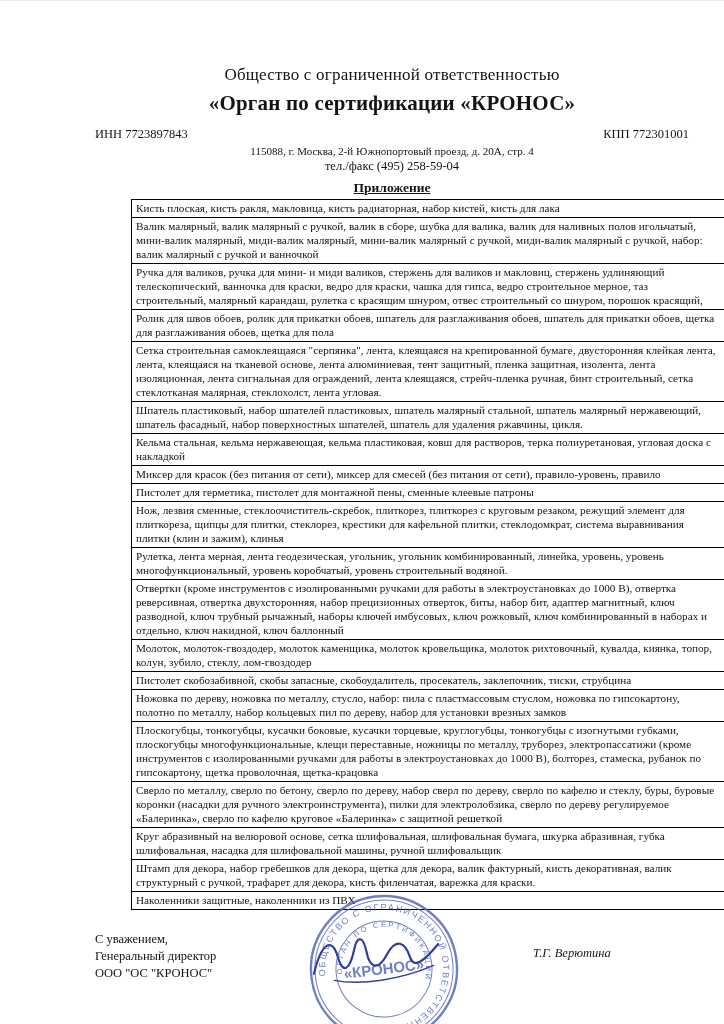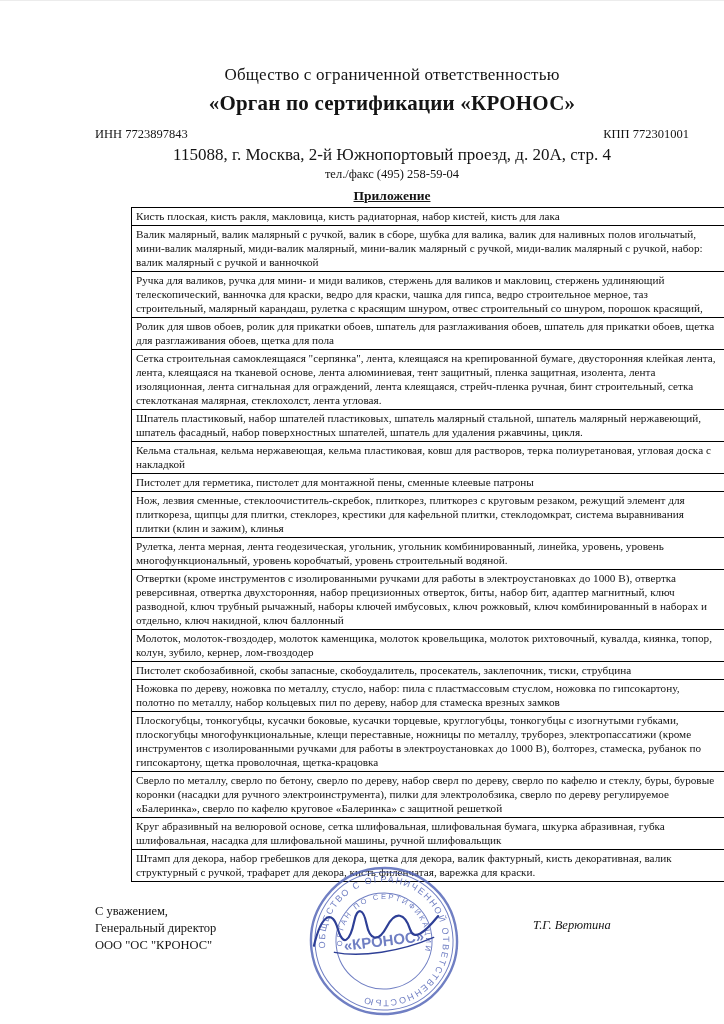--- a/index.html
+++ b/index.html
@@ -11,21 +11,21 @@
     color:#141414;
     box-sizing:border-box;
     overflow:hidden;
     border-top:1px solid #ececec;
   }
   .content{position:absolute;left:95px;top:0;width:594px;}
   .letterhead{text-align:center;padding-top:64px;}
   .org-type{font-size:17px;letter-spacing:.2px;}
   .org-name{font-size:21px;font-weight:bold;margin-top:6px;letter-spacing:.2px;}
   .reg-line{font-size:12.5px;margin-top:11px;display:flex;justify-content:space-between;gap:44px;}
-  .address{font-size:17px;margin-top:3px;}
+  .address{font-size:11px;margin-top:3px;}
   .phone{font-size:12.5px;margin-top:2px;}
   .appendix{font-size:13.5px;font-weight:bold;text-decoration:underline;margin-top:6px;margin-bottom:3px;text-align:center;}
   .tools-table{width:100%;padding-left:36px;}
   .trow{
     border:1px solid #000;
     padding:1px 4px 2px 4px;
     font-size:11.2px;
     line-height:14px;
     background:#fff;
   }
@@ -66,31 +66,33 @@
     </div>
 
     <div class="tools-table">
         <div class="trow">Кисть плоская, кисть ракля, макловица, кисть радиаторная, набор кистей, кисть для лака</div>
         <div class="trow">Валик малярный, валик малярный с ручкой, валик в сборе, шубка для валика, валик для наливных полов игольчатый, мини-валик малярный, миди-валик малярный, мини-валик малярный с ручкой, миди-валик малярный с ручкой, набор: валик малярный с ручкой и ванночкой</div>
         <div class="trow">Ручка для валиков, ручка для мини- и миди валиков, стержень для валиков и макловиц, стержень удлиняющий телескопический, ванночка для краски, ведро для краски, чашка для гипса, ведро строительное мерное, таз строительный, малярный карандаш, рулетка с красящим шнуром, отвес строительный со шнуром, порошок красящий,</div>
         <div class="trow">Ролик для швов обоев, ролик для прикатки обоев, шпатель для разглаживания обоев, шпатель для прикатки обоев, щетка для разглаживания обоев, щетка для пола</div>
         <div class="trow">Сетка строительная самоклеящаяся "серпянка", лента, клеящаяся на крепированной бумаге, двусторонняя клейкая лента, лента, клеящаяся на тканевой основе, лента алюминиевая, тент защитный, пленка защитная, изолента, лента изоляционная, лента сигнальная для ограждений, лента клеящаяся, стрейч-пленка ручная, бинт строительный, сетка стеклотканая малярная, стеклохолст, лента угловая.</div>
         <div class="trow">Шпатель пластиковый, набор шпателей пластиковых, шпатель малярный стальной, шпатель малярный нержавеющий, шпатель фасадный, набор поверхностных шпателей, шпатель для удаления ржавчины, цикля.</div>
         <div class="trow">Кельма стальная, кельма нержавеющая, кельма пластиковая, ковш для растворов, терка полиуретановая, угловая доска с накладкой</div>
+        <div class="trow">Миксер для красок (без питания от сети), миксер для смесей (без питания от сети), правило-уровень, правило</div>
         <div class="trow">Пистолет для герметика, пистолет для монтажной пены, сменные клеевые патроны</div>
         <div class="trow">Нож, лезвия сменные, стеклоочиститель-скребок, плиткорез, плиткорез с круговым резаком, режущий элемент для плиткореза, щипцы для плитки, стеклорез, крестики для кафельной плитки, стеклодомкрат, система выравнивания плитки (клин и зажим), клинья</div>
         <div class="trow">Рулетка, лента мерная, лента геодезическая, угольник, угольник комбинированный, линейка, уровень, уровень многофункциональный, уровень коробчатый, уровень строительный водяной.</div>
         <div class="trow">Отвертки (кроме инструментов с изолированными ручками для работы в электроустановках до 1000 В), отвертка реверсивная, отвертка двухсторонняя, набор прецизионных отверток, биты, набор бит, адаптер магнитный, ключ разводной, ключ трубный рычажный, наборы ключей имбусовых, ключ рожковый, ключ комбинированный в наборах и отдельно, ключ накидной, ключ баллонный</div>
-        <div class="trow">Молоток, молоток-гвоздодер, молоток каменщика, молоток кровельщика, молоток рихтовочный, кувалда, киянка, топор, колун, зубило, кернер, лом-гвоздодер</div>
+        <div class="trow">Молоток, молоток-гвоздодер, молоток каменщика, молоток кровельщика, молоток рихтовочный, кувалда, киянка, топор, колун, зубило, стеклу, лом-гвоздодер</div>
         <div class="trow">Пистолет скобозабивной, скобы запасные, скобоудалитель, просекатель, заклепочник, тиски, струбцина</div>
-        <div class="trow">Ножовка по дереву, ножовка по металлу, стусло, набор: пила с пластмассовым стуслом, ножовка по гипсокартону, полотно по металлу, набор кольцевых пил по дереву, набор для стамеска врезных замков</div>
+        <div class="trow">Ножовка по дереву, ножовка по металлу, стусло, набор: пила с пластмассовым стуслом, ножовка по гипсокартону, полотно по металлу, набор кольцевых пил по дереву, набор для установки врезных замков</div>
         <div class="trow">Плоскогубцы, тонкогубцы, кусачки боковые, кусачки торцевые, круглогубцы, тонкогубцы с изогнутыми губками, плоскогубцы многофункциональные, клещи переставные, ножницы по металлу, труборез, электропассатижи (кроме инструментов с изолированными ручками для работы в электроустановках до 1000 В), болторез, стамеска, рубанок по гипсокартону, щетка проволочная, щетка-крацовка</div>
         <div class="trow">Сверло по металлу, сверло по бетону, сверло по дереву, набор сверл по дереву, сверло по кафелю и стеклу, буры, буровые коронки (насадки для ручного электроинструмента), пилки для электролобзика, сверло по дереву регулируемое «Балеринка», сверло по кафелю круговое «Балеринка» с защитной решеткой</div>
         <div class="trow">Круг абразивный на велюровой основе, сетка шлифовальная, шлифовальная бумага, шкурка абразивная, губка шлифовальная, насадка для шлифовальной машины, ручной шлифовальщик</div>
         <div class="trow">Штамп для декора, набор гребешков для декора, щетка для декора, валик фактурный, кисть декоративная, валик структурный с ручкой, трафарет для декора, кисть филенчатая, варежка для краски.</div>
+        <div class="trow">Наколенники защитные, наколенники из ПВХ</div>
       </div>
 
     <div class="footer">
       <div class="closing">
         <div>С уважением,</div>
         <div>Генеральный директор</div>
         <div>ООО "ОС "КРОНОС"</div>
       </div>
 
       <div class="signer-name">Т.Г. Верютина</div>

